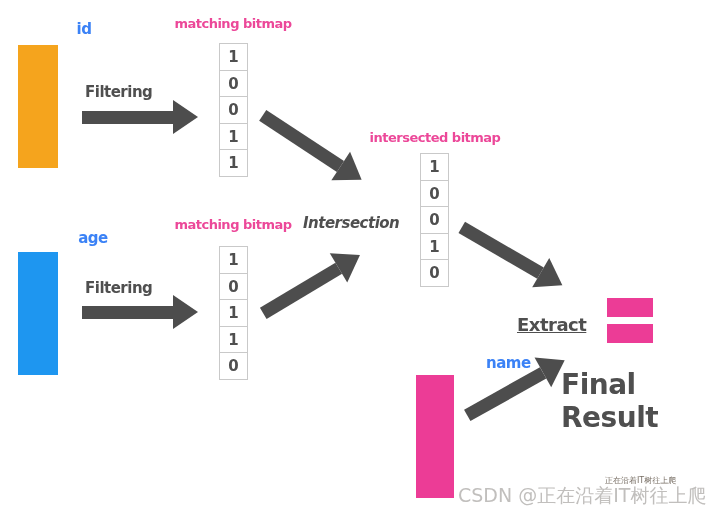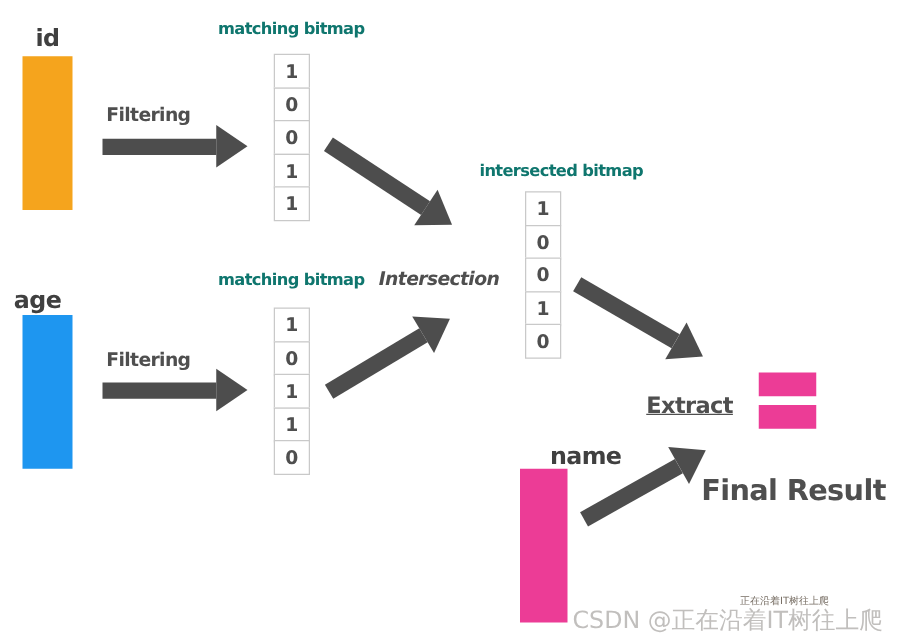--- a/index.html
+++ b/index.html
@@ -5,26 +5,26 @@
   html,body{margin:0;padding:0;}
   body{
     width:720px;height:514px;position:relative;overflow:hidden;
     background:#ffffff;
     font-family:"DejaVu Sans","Liberation Sans",sans-serif;
   }
   
   .bar{position:absolute;width:40px;height:123px;}
   .bar-label{
     position:absolute;width:40px;text-align:center;
-    font-weight:bold;font-size:19px;color:#404040;letter-spacing:-0.5px;
+    font-weight:bold;font-size:15px;color:#3b82f6;letter-spacing:-0.5px;margin-left:46px;
   }
   
   .bitmap-title{
     position:absolute;width:140px;text-align:center;
-    font-weight:bold;font-size:13px;color:#0f766e;letter-spacing:-0.5px;
+    font-weight:bold;font-size:13px;color:#ec4899;letter-spacing:-0.5px;
   }
   .bitmap-col{position:absolute;display:flex;flex-direction:column;}
   .bitmap-cell{
     width:27px;height:26px;background:#ffffff;
     border:1.5px solid #c9c9c9;margin-top:-1.5px;
     display:flex;align-items:center;justify-content:center;
     font-weight:bold;font-size:15px;color:#4f4f4f;
   }
   .bitmap-cell:first-child{margin-top:0;}
   
@@ -45,20 +45,21 @@
   }
   
   .equals-bar{position:absolute;width:46px;height:19px;}
   
   .watermark{
     position:absolute;color:#c1bfbd;font-size:19px;white-space:nowrap;
   }
   .watermark-small{
     position:absolute;color:#5e5347;font-size:8px;white-space:nowrap;
     opacity:0.85;
+    margin-left:13px;
   }
 </style>
 </head>
 <body>
 
 <div class="bar-label" style="left:18px;top:20px;">id</div>
 <div class="bar" style="left: 18px; top: 45px; background-color: rgb(245, 164, 29);"></div>
 
 <div class="step-label" style="left:85px;top:83px;width:100px;font-size:15px;">Filtering</div>
 <div class="arrow" style="left:82px;top:99px;width:116px;">
@@ -73,21 +74,21 @@
   <div class="bitmap-cell">0</div>
   <div class="bitmap-cell">1</div>
   <div class="bitmap-cell">1</div>
 </div>
 
 <div class="arrow" style="left:263px;top:97px;width:118px;transform:rotate(33.3deg);">
   <div class="shaft"></div>
   <div class="head"></div>
 </div>
 
-<div class="bar-label" style="left:10px;top:229px;">age</div>
+<div class="bar-label" style="left:27px;top:229px;">age</div>
 <div class="bar" style="left: 18px; top: 252px; background-color: rgb(30, 150, 240);"></div>
 
 <div class="step-label" style="left:85px;top:279px;width:100px;font-size:15px;">Filtering</div>
 <div class="arrow" style="left:82px;top:294px;width:116px;">
   <div class="shaft"></div>
   <div class="head"></div>
 </div>
 
 <div class="bitmap-title" style="left:163px;top:217px;">matching bitmap</div>
 <div class="bitmap-col" style="left:219px;top:246px;">
@@ -98,21 +99,21 @@
   <div class="bitmap-cell">0</div>
 </div>
 
 <div class="arrow" style="left:263px;top:295px;width:113px;transform:rotate(-30.9deg);">
   <div class="shaft"></div>
   <div class="head"></div>
 </div>
 
 <div class="step-label" style="left:303px;top:214px;width:120px;font-size:15px;font-style:italic;">Intersection</div>
 
-<div class="bitmap-title" style="left:365px;top:130px;margin-left:14px;">intersected bitmap</div>
+<div class="bitmap-title" style="left:365px;top:130px;">intersected bitmap</div>
 <div class="bitmap-col" style="left:420px;top:153px;">
   <div class="bitmap-cell">1</div>
   <div class="bitmap-cell">0</div>
   <div class="bitmap-cell">0</div>
   <div class="bitmap-cell">1</div>
   <div class="bitmap-cell">0</div>
 </div>
 
 <div class="arrow" style="left:462px;top:209px;width:116px;transform:rotate(30.1deg);">
   <div class="shaft"></div>
@@ -125,16 +126,16 @@
 <div class="equals-bar" style="left: 607px; top: 324px; background-color: rgb(236, 60, 150);"></div>
 
 <div class="bar-label" style="left:440px;top:354px;">name</div>
 <div class="bar" style="left: 416px; top: 375px; width: 38px; background-color: rgb(236, 60, 150);"></div>
 
 <div class="arrow" style="left:467px;top:397px;width:112px;transform:rotate(-29.3deg);">
   <div class="shaft"></div>
   <div class="head"></div>
 </div>
 
-<div class="step-label" style="left:561px;top:380px;width:160px;font-size:23px;">Final Result</div>
+<div class="step-label" style="left:561px;top:368px;width:160px;font-size:28px;">Final Result</div>
 
 <div class="watermark-small" style="left:592px;top:475px;">正在沿着IT树往上爬</div>
 <div class="watermark" style="left:458px;top:483px;">CSDN @正在沿着IT树往上爬</div>
 
 </body></html>

